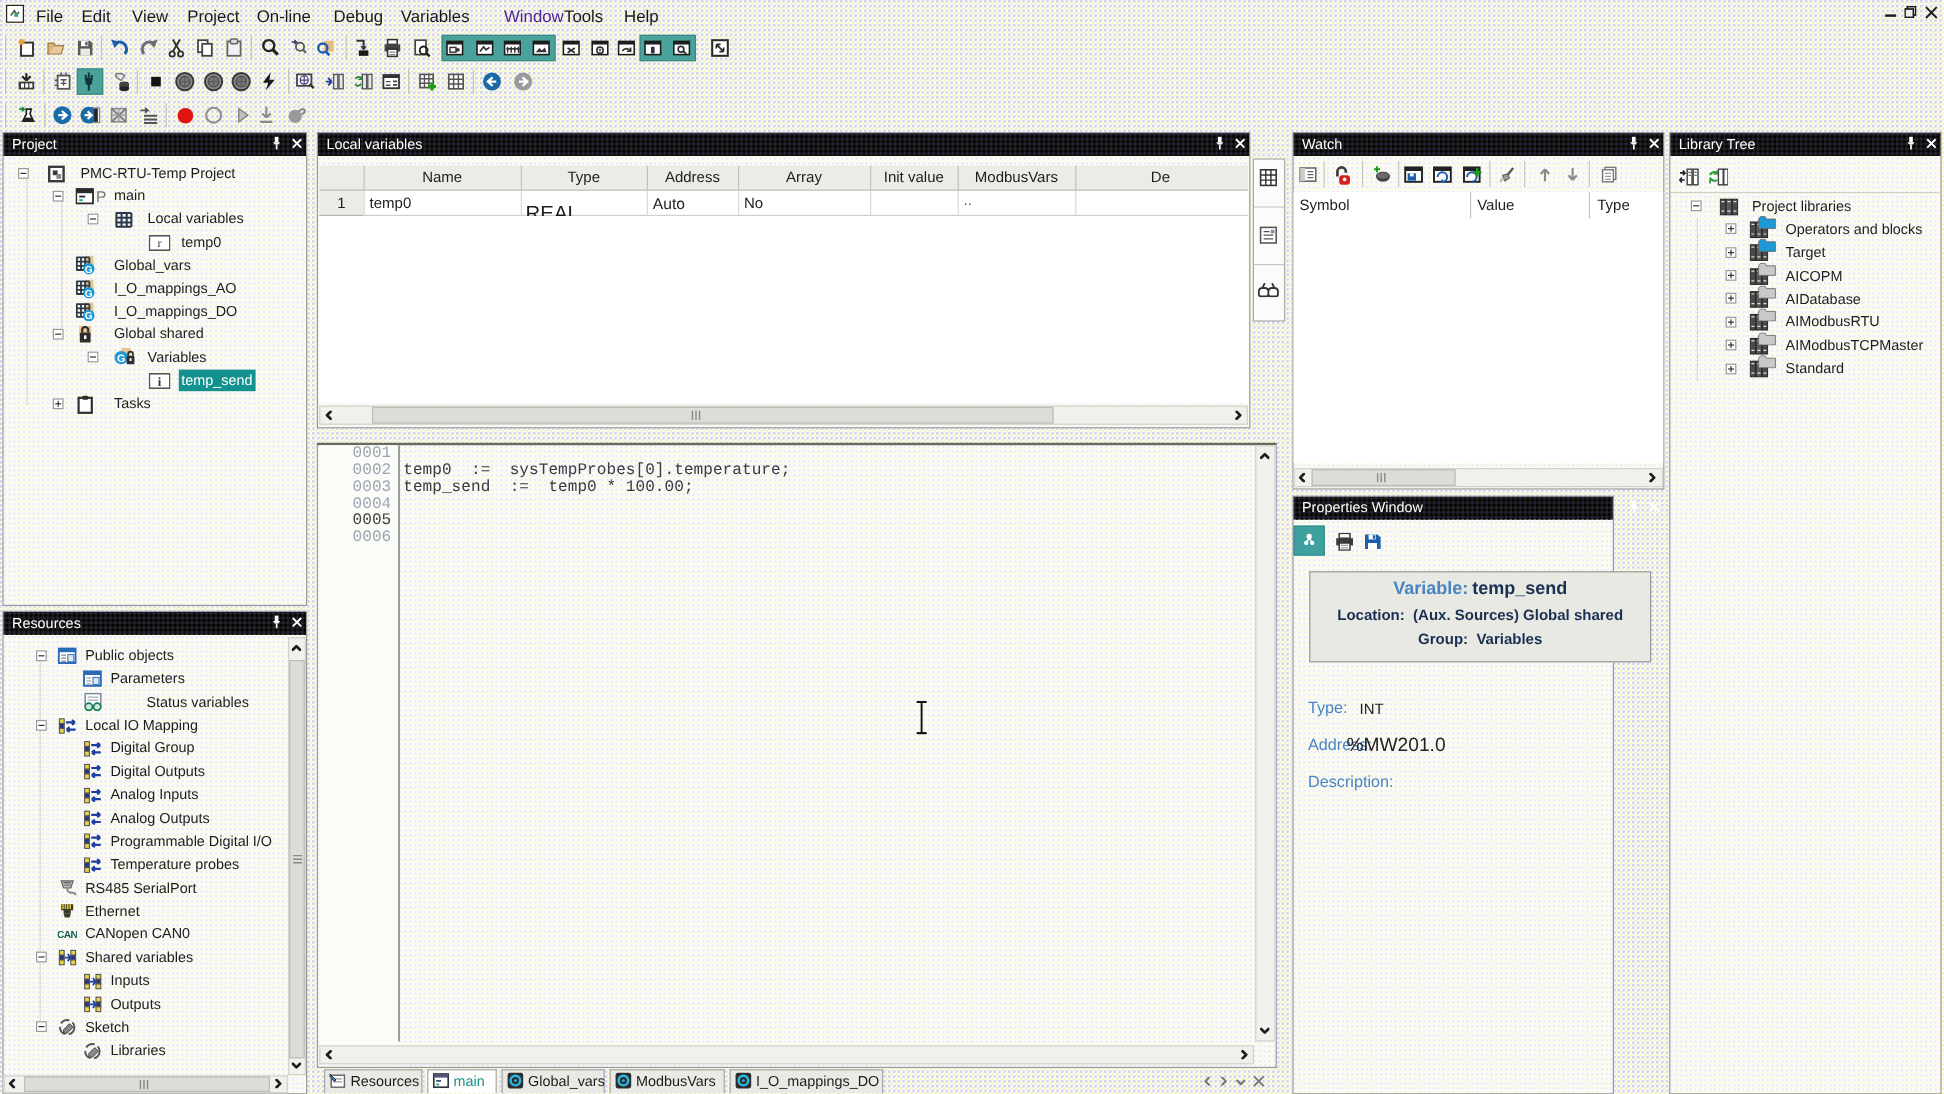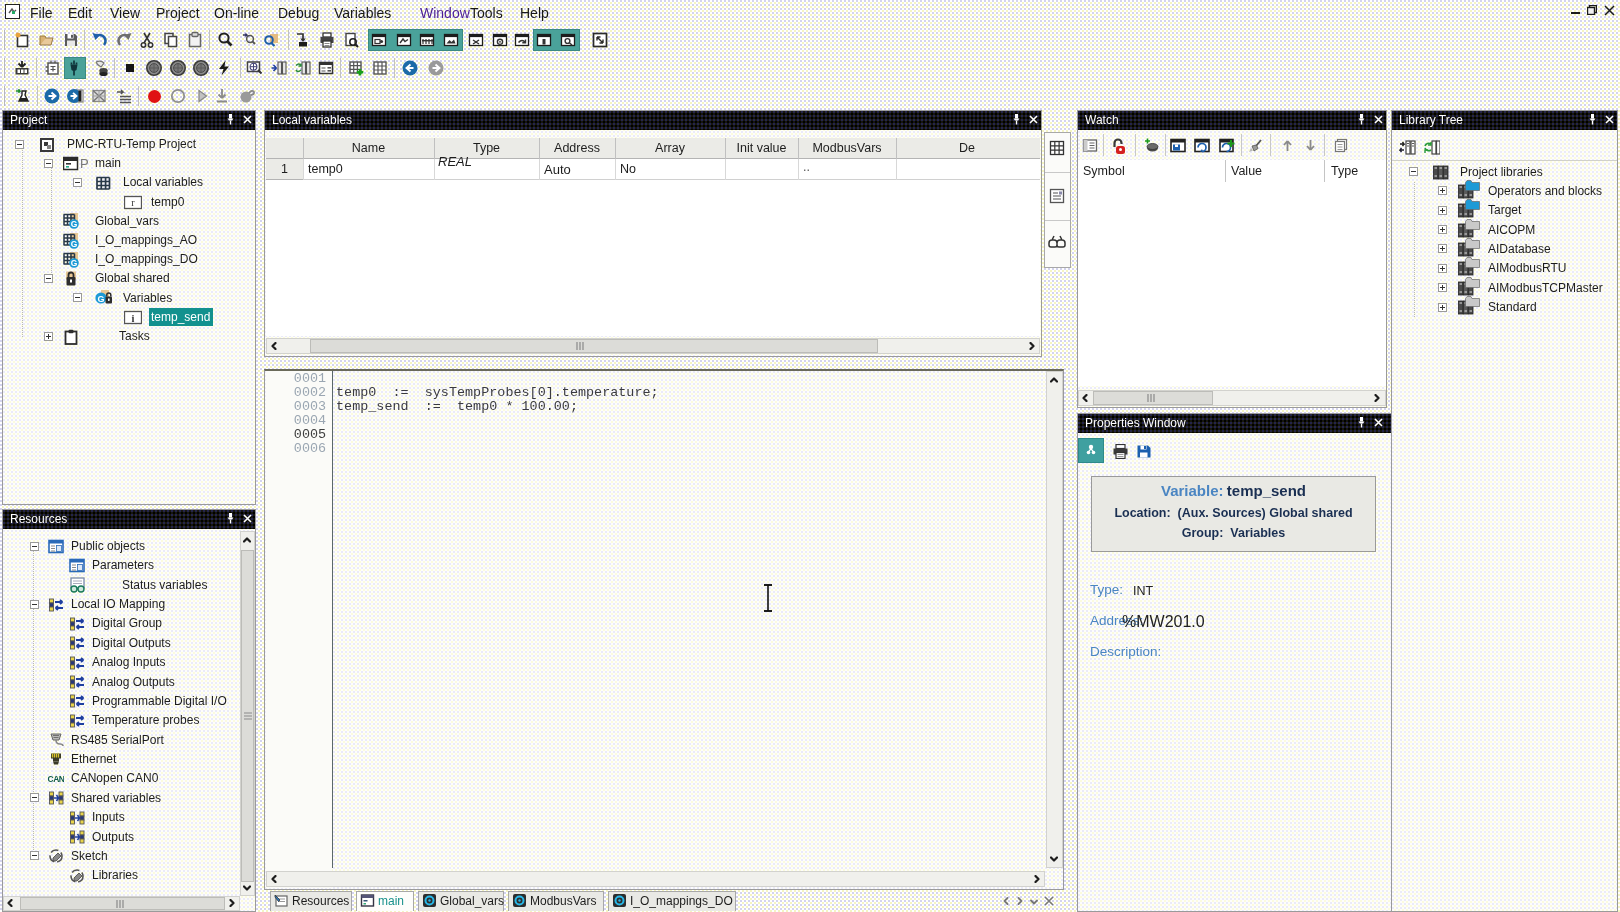--- a/index.html
+++ b/index.html
@@ -384,21 +384,21 @@
 <svg style="position:absolute;left:124px;top:309.29999999999995px" width="18" height="16" viewBox="0 0 18 16">
     <rect x="0.5" y="2.5" width="17" height="12" fill="#fff" stroke="#555" stroke-width="1.3"></rect>
     <text x="9" y="12.5" font-size="10.5" font-weight="bold" fill="#333" text-anchor="middle" font-family="Liberation Serif">i</text>
   </svg>
 <div class="t" style="position:absolute;left:149px;top:307.79999999999995px;font-size:12px;"><span style="background:#12918e;color:#fff;padding:1.5px 3px 2.5px 2px">temp_send</span></div>
 <div class="exp plus" style="left:44px;top:331.5px"></div>
 <svg style="position:absolute;left:63px;top:328.5px" width="18" height="16" viewBox="0 0 18 16">
     <rect x="2.5" y="2.5" width="11" height="12.5" fill="#fff" stroke="#2d2d2d" stroke-width="1.8"></rect>
     <rect x="5.5" y="0.8" width="5" height="3.4" rx="1.2" fill="#2d2d2d"></rect>
   </svg>
-<div class="t" style="position:absolute;left:95px;top:327.0px;margin-left:24px;">Tasks</div>
+<div class="t" style="position:absolute;left:95px;top:327.0px;">Tasks</div>
 <div class="panel" style="left:2px;top:509px;width:254px;height:403px">
     <div class="tbar">Resources</div>
   </div>
 <svg style="position:absolute;left:226px;top:512px" width="9" height="13" viewBox="0 0 9 13">
     <rect x="3" y="1" width="3" height="4.5" fill="#fff"></rect>
     <path d="M1.5 5.5 h6 l-1.5 2 h-3 Z" fill="#fff"></path>
     <path d="M4.5 7.5 v4" stroke="#fff" stroke-width="1.4"></path>
   </svg>
 <svg style="position:absolute;left:243px;top:514px" width="9" height="9" viewBox="0 0 9 9">
     <path d="M1 1 L8 8 M8 1 L1 8" stroke="#fff" stroke-width="1.6"></path>
@@ -594,21 +594,21 @@
 <div class="" style="position:absolute;left:303px;top:159px;width:737px;height:21px;border-bottom:1px solid #d0d0d0;background:#fff;"></div>
 <div class="" style="position:absolute;left:303px;top:159px;width:1px;height:21px;background:#d8d8d8;"></div>
 <div class="" style="position:absolute;left:434px;top:159px;width:1px;height:21px;background:#d8d8d8;"></div>
 <div class="" style="position:absolute;left:539px;top:159px;width:1px;height:21px;background:#d8d8d8;"></div>
 <div class="" style="position:absolute;left:615px;top:159px;width:1px;height:21px;background:#d8d8d8;"></div>
 <div class="" style="position:absolute;left:725px;top:159px;width:1px;height:21px;background:#d8d8d8;"></div>
 <div class="" style="position:absolute;left:798px;top:159px;width:1px;height:21px;background:#d8d8d8;"></div>
 <div class="" style="position:absolute;left:896px;top:159px;width:1px;height:21px;background:#d8d8d8;"></div>
 <div class="t" style="position:absolute;left:281px;top:160px;font-size:12.5px;">1</div>
 <div class="t" style="position:absolute;left:308px;top:160px;font-size:12.5px;">temp0</div>
-<div class="t" style="position:absolute;left:438px;top:152px;font-size:13px;font-style:italic;">REAL</div>
+<div class="t" style="position:absolute;left:438px;top:168px;font-size:17px;">REAL</div>
 <div class="t" style="position:absolute;left:544px;top:160px;font-size:13px;">Auto</div>
 <div class="t" style="position:absolute;left:620px;top:160px;font-size:12.5px;">No</div>
 <div class="t" style="position:absolute;left:803px;top:158px;font-size:12.5px;color:#555;">..</div>
 <div class="" style="position:absolute;left:266px;top:180px;width:774px;height:156px;background:#fff;"></div>
 <div class="scroll" style="position:absolute;left:266px;top:338px;width:774px;height:16px;"></div>
 <svg style="position:absolute;left:270px;top:342px" width="8" height="8" viewBox="0 0 8 8">
     <polyline points="5.5,1 2.5,4 5.5,7" fill="none" stroke="#1c1c1c" stroke-width="2.2" stroke-linecap="round" stroke-linejoin="round"></polyline>
   </svg>
 <svg style="position:absolute;left:1028px;top:342px" width="8" height="8" viewBox="0 0 8 8">
     <polyline points="2.5,1 5.5,4 2.5,7" fill="none" stroke="#1c1c1c" stroke-width="2.2" stroke-linecap="round" stroke-linejoin="round"></polyline>
@@ -785,21 +785,21 @@
 <svg style="position:absolute;left:1081px;top:394px" width="8" height="8" viewBox="0 0 8 8">
     <polyline points="5.5,1 2.5,4 5.5,7" fill="none" stroke="#1c1c1c" stroke-width="2.2" stroke-linecap="round" stroke-linejoin="round"></polyline>
   </svg>
 <svg style="position:absolute;left:1373px;top:394px" width="8" height="8" viewBox="0 0 8 8">
     <polyline points="2.5,1 5.5,4 2.5,7" fill="none" stroke="#1c1c1c" stroke-width="2.2" stroke-linecap="round" stroke-linejoin="round"></polyline>
   </svg>
 <div class="thumb" style="position:absolute;left:1093px;top:391px;width:120px;height:14px;"></div>
 <svg style="position:absolute;left:1147px;top:394px" width="8" height="8" viewBox="0 0 8 8">
     <path d="M1 0 v8 M4 0 v8 M7 0 v8" stroke="#8a8a8a" stroke-width="1.2"></path>
   </svg>
-<div class="panel" style="left:1077px;top:413px;width:324px;height:499px">
+<div class="panel" style="left:1077px;top:413px;width:268px;height:499px">
     <div class="tbar">Properties Window</div>
   </div>
 <svg style="position:absolute;left:1357px;top:416px" width="9" height="13" viewBox="0 0 9 13">
     <rect x="3" y="1" width="3" height="4.5" fill="#fff"></rect>
     <path d="M1.5 5.5 h6 l-1.5 2 h-3 Z" fill="#fff"></path>
     <path d="M4.5 7.5 v4" stroke="#fff" stroke-width="1.4"></path>
   </svg>
 <svg style="position:absolute;left:1374px;top:418px" width="9" height="9" viewBox="0 0 9 9">
     <path d="M1 1 L8 8 M8 1 L1 8" stroke="#fff" stroke-width="1.6"></path>
   </svg>

